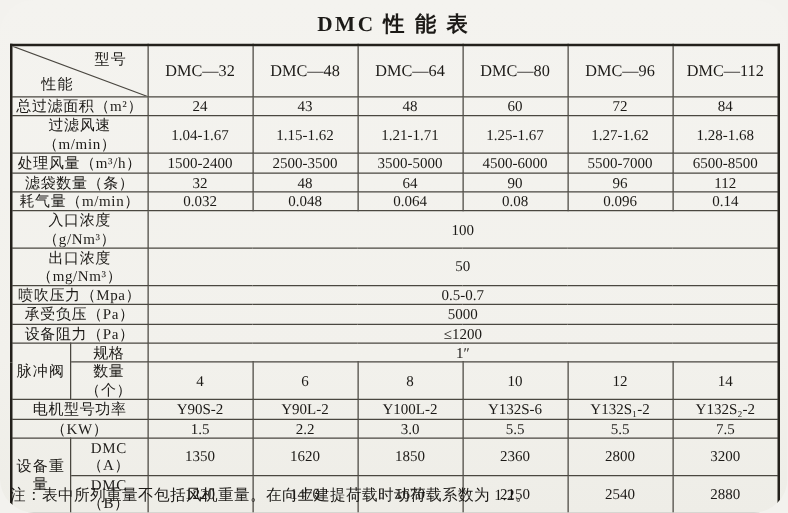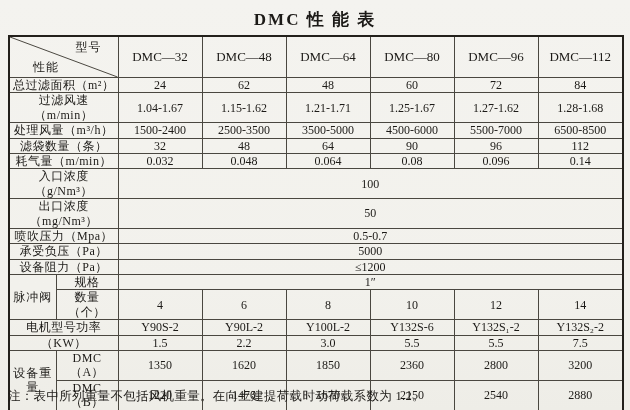--- a/index.html
+++ b/index.html
@@ -10,20 +10,21 @@
     background: #f3f2ee;
     font-family: "Liberation Serif", "DejaVu Serif", serif;
     color: #1c1a17;
   }
   .page {
     position: relative;
     width: 630px;
     height: 410px;
     background: linear-gradient(180deg, #f4f3ef 0%, #f2f1ec 70%, #eeede7 100%);
     overflow: hidden;
+    border-radius: 27px;
   }
   .title {
     margin: 0;
     padding-top: 8px;
     text-align: center;
     font-size: 17px;
     font-weight: bold;
     letter-spacing: 2px;
   }
   table.perf {
@@ -114,21 +115,21 @@
       <td>DMC—48</td>
       <td>DMC—64</td>
       <td>DMC—80</td>
       <td>DMC—96</td>
       <td>DMC—112</td>
     </tr>
 
     <tr>
       <td colspan="2" class="lbl">总过滤面积（m²）</td>
       <td class="val">24</td>
-      <td class="val">62</td>
+      <td class="val">43</td>
       <td class="val">48</td>
       <td class="val">60</td>
       <td class="val">72</td>
       <td class="val">84</td>
     </tr>
 
     <tr>
       <td colspan="2" class="lbl">过滤风速（m/min）</td>
       <td class="val">1.04-1.67</td>
       <td class="val">1.15-1.62</td>

